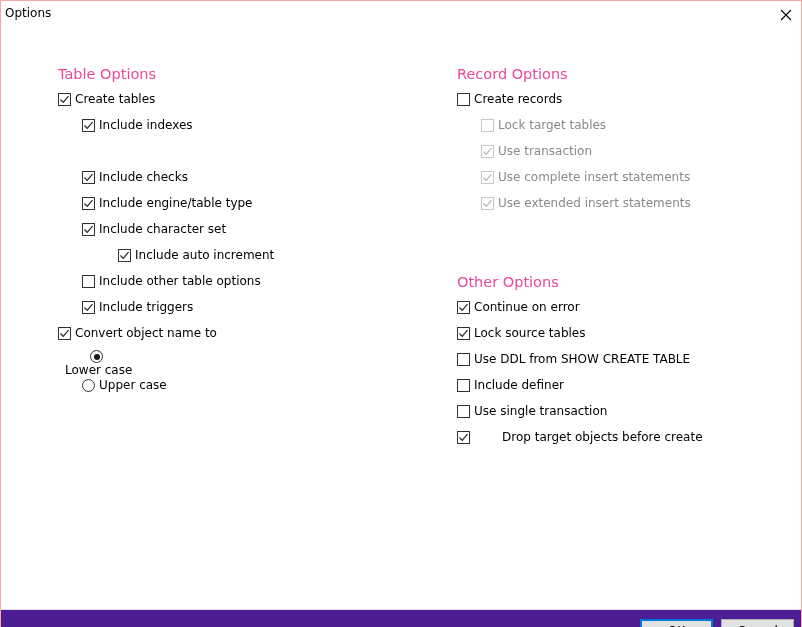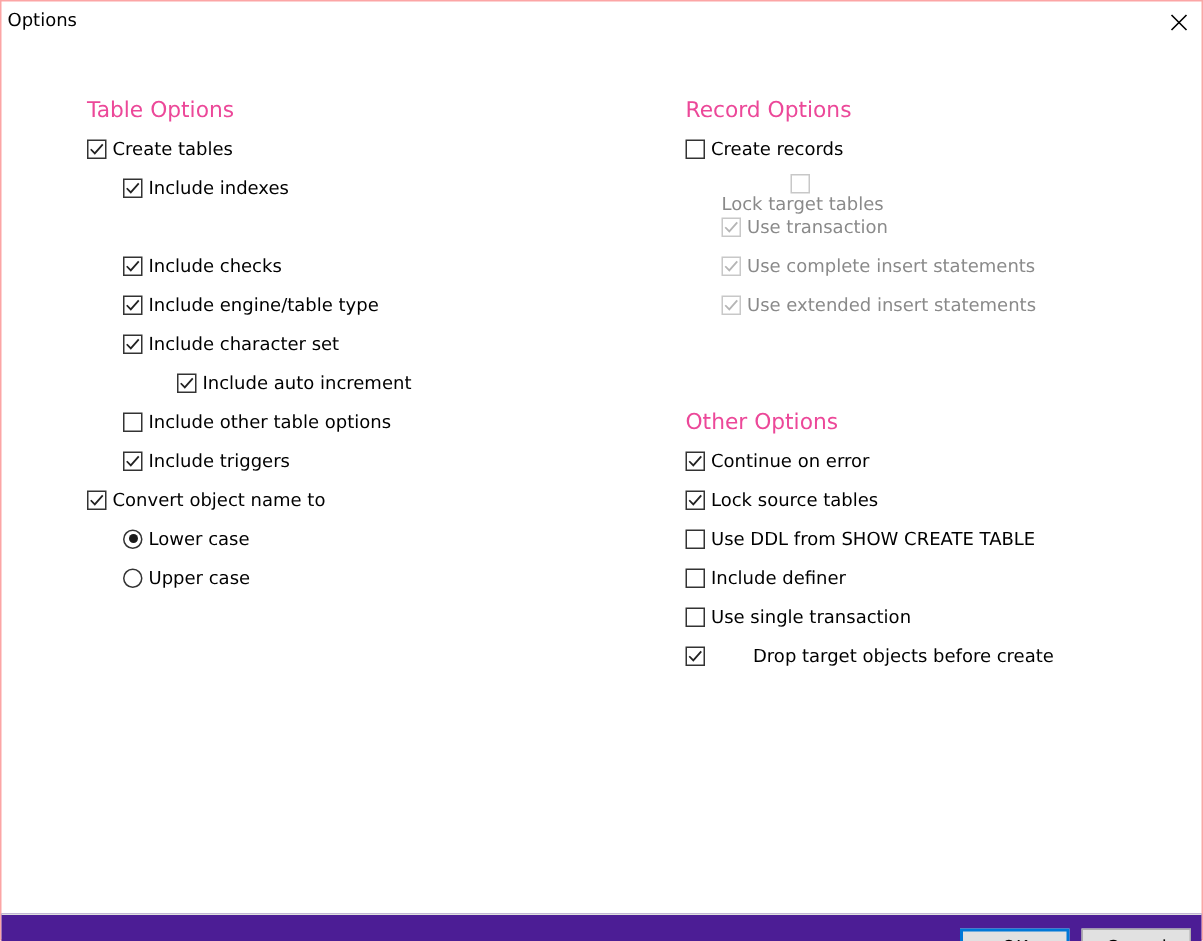--- a/index.html
+++ b/index.html
@@ -140,35 +140,35 @@
       <span class="label">Include triggers</span>
     </div>
     <div class="opt" style="left: 57px; top: 323px;">
       <span class="cb">
         <svg width="11" height="11" viewBox="0 0 11 11">
           <path d="M1.5 5.5 L4.2 8.3 L9.5 2.2" fill="none" stroke="#222" stroke-width="1.2"></path>
         </svg>
       </span>
       <span class="label">Convert object name to</span>
     </div>
-    <div class="opt" style="left: 81px; top: 349px;">
+    <div class="opt" style="left: 64px; top: 349px; flex-direction: column;">
       <span class="rb">
         <span class="dot"></span>
       </span>
       <span>Lower case</span>
     </div>
     <div class="opt" style="left: 81px; top: 375px;">
       <span class="rb"></span>
       <span>Upper case</span>
     </div>
     <div class="opt" style="left: 456px; top: 89px;">
       <span class="cb"></span>
       <span class="label">Create records</span>
     </div>
-    <div class="opt disabled" style="left: 480px; top: 115px; flex-direction: column;">
+    <div class="opt disabled" style="left: 480px; top: 115px;">
       <span class="cb"></span>
       <span class="label">Lock target tables</span>
     </div>
     <div class="opt disabled" style="left: 480px; top: 141px;">
       <span class="cb">
         <svg width="11" height="11" viewBox="0 0 11 11">
           <path d="M1.5 5.5 L4.2 8.3 L9.5 2.2" fill="none" stroke="#b5b5b5" stroke-width="1.2"></path>
         </svg>
       </span>
       <span class="label">Use transaction</span>

